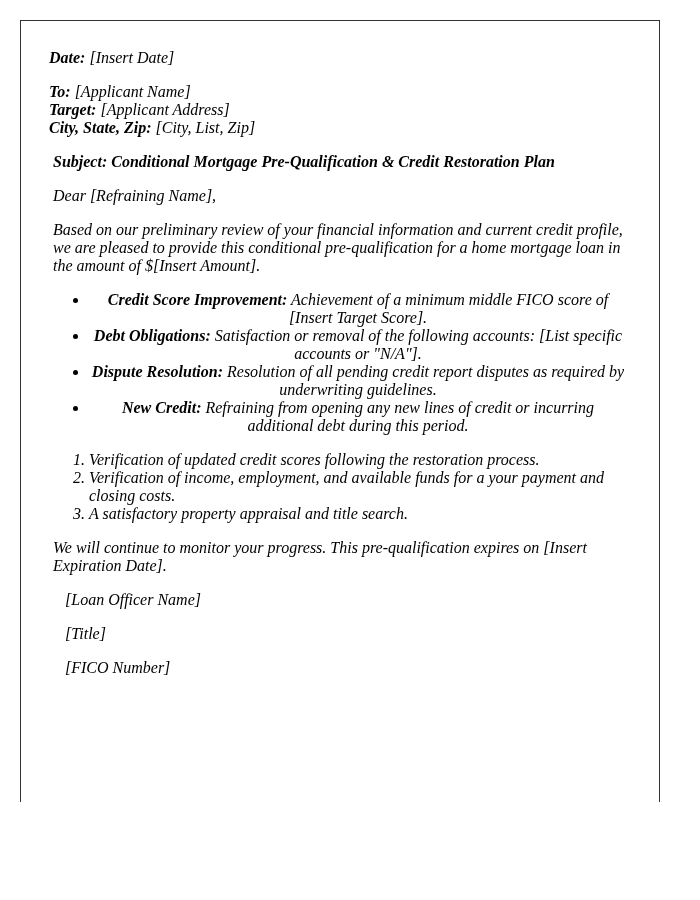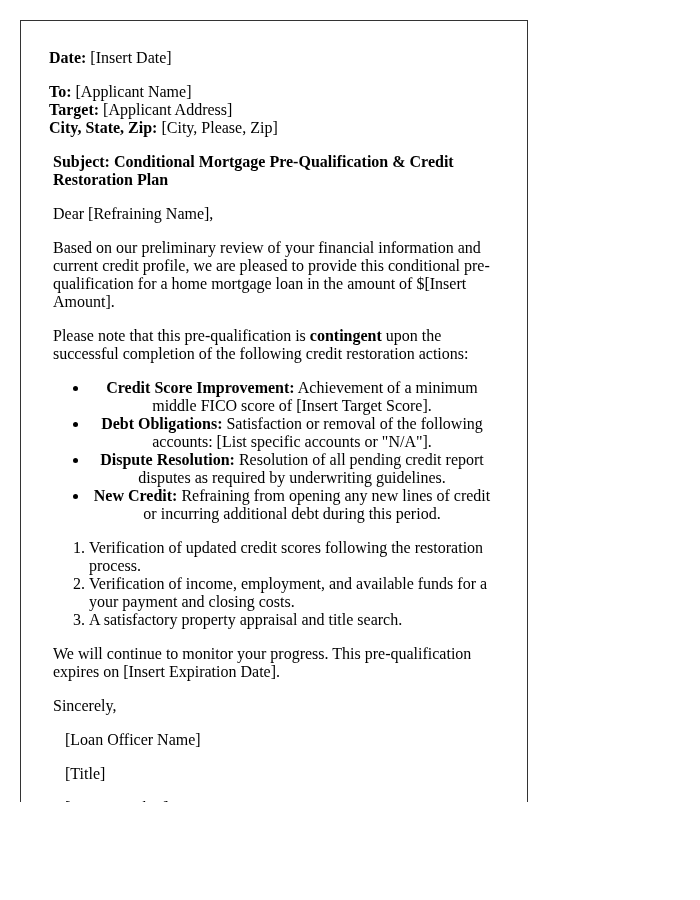--- a/index.html
+++ b/index.html
@@ -13,27 +13,28 @@
     body {
       font-family: "Liberation Serif", "DejaVu Serif", serif;
       font-size: 16px;
       color: #000000;
       line-height: 18px;
     }
     .page {
       position: absolute;
       left: 20px;
       top: 20px;
-      width: 508px;
+      width: 640px;
       height: 782px;
       border: 1px solid #333333;
       border-bottom: none;
       box-sizing: border-box;
       padding: 28px 32px 0 28px;
       overflow: hidden;
+      font-style: italic;
     }
     p {
       margin: 0 0 16px 4px;
     }
     .block p { margin: 0; }
     .block { margin: 0 0 16px 0; }
     b { font-weight: bold; }
     ul, ol {
       margin: 0 0 16px 0;
       padding-left: 40px;
@@ -47,48 +48,46 @@
 
 <div class="page">
 
   <div class="block">
     <p><b>Date:</b> <span>[Insert Date]</span></p>
   </div>
 
   <div class="block">
     <p><b>To:</b> <span>[Applicant Name]</span></p>
     <p><b>Target:</b> <span>[Applicant Address]</span></p>
-    <p><b>City, State, Zip:</b> <span>[City, Please, Zip]</span></p>
+    <p><b>City, State, Zip:</b> <span>[City, List, Zip]</span></p>
   </div>
 
   <p><b>Subject: Conditional Mortgage Pre-Qualification &amp; Credit Restoration Plan</b></p>
 
   <p>Dear [Refraining Name],</p>
 
   <p>Based on our preliminary review of your financial information and current credit profile, we are pleased to provide this conditional pre-qualification for a home mortgage loan in the amount of $[Insert Amount].</p>
 
-  <p><span>Please note that this pre-qualification is </span><b>contingent</b><span> upon the successful completion of the following credit restoration actions:</span></p>
 
   <ul>
     <li><b>Credit Score Improvement:</b><span> Achievement of a minimum middle FICO score of [Insert Target Score].</span></li>
     <li><b>Debt Obligations:</b><span> Satisfaction or removal of the following accounts: [List specific accounts or "N/A"].</span></li>
     <li><b>Dispute Resolution:</b><span> Resolution of all pending credit report disputes as required by underwriting guidelines.</span></li>
     <li><b>New Credit:</b><span> Refraining from opening any new lines of credit or incurring additional debt during this period.</span></li>
   </ul>
 
 
   <ol>
     <li>Verification of updated credit scores following the restoration process.</li>
     <li>Verification of income, employment, and available funds for a your payment and closing costs.</li>
     <li>A satisfactory property appraisal and title search.</li>
   </ol>
 
   <p>We will continue to monitor your progress. This pre-qualification expires on [Insert Expiration Date].</p>
 
-  <p>Sincerely,</p>
 
   <div class="signature">
     <p>[Loan Officer Name]</p>
     <p>[Title]</p>
     <p>[FICO Number]</p>
   </div>
 
 </div>
 
 </body></html>

